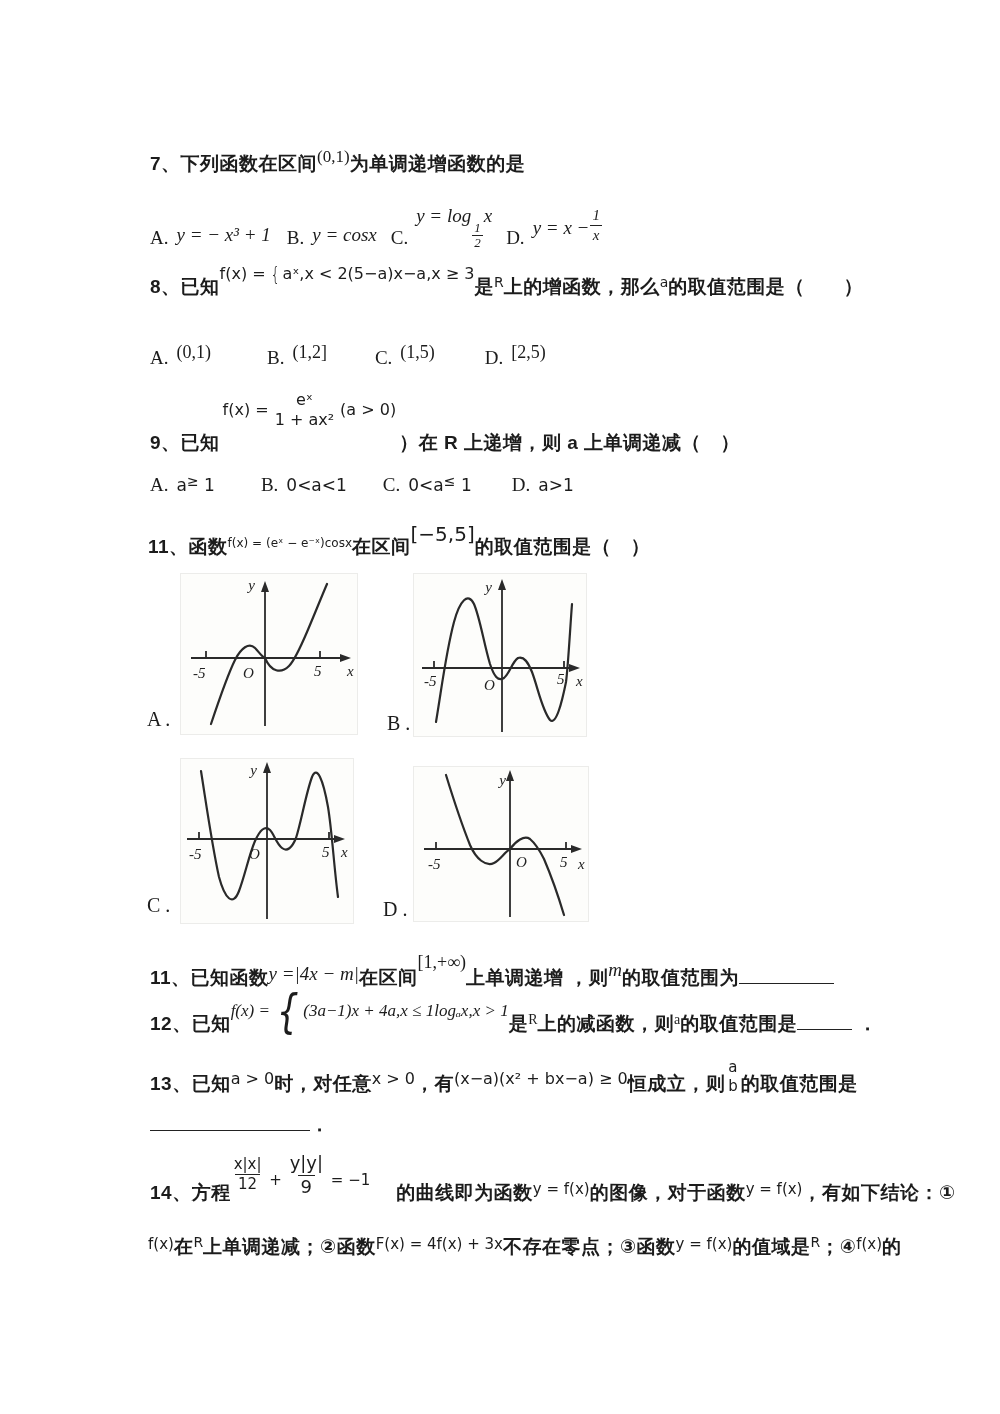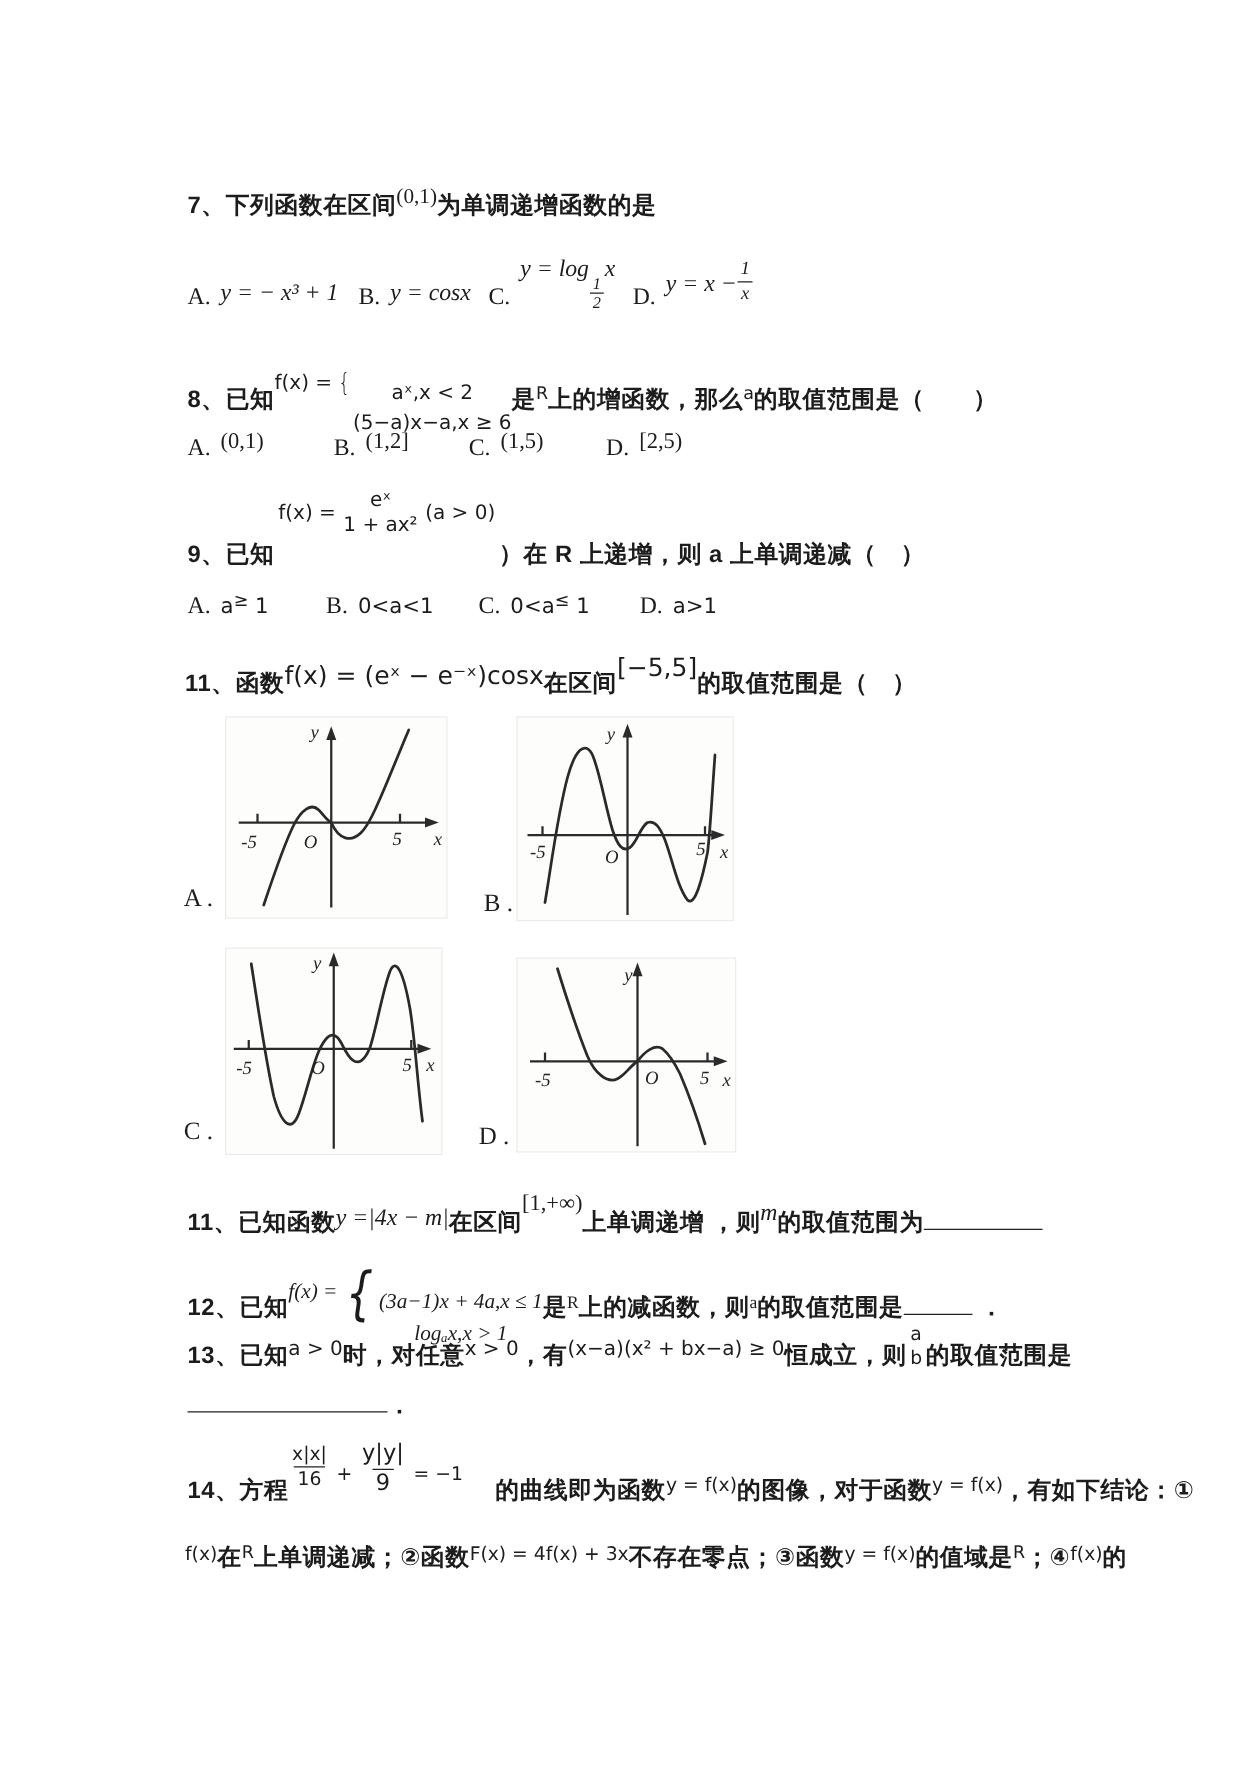--- a/index.html
+++ b/index.html
@@ -20,21 +20,21 @@
   .fn{padding:0 3px;}
   .fd{padding:0 3px;border-top:1.5px solid #222;}
   .fstack.nobar .fd{border-top:0;}
   .fpre,.fpost{margin:0 3px;}
   .fracsub{display:inline-flex;flex-direction:column;align-items:center;font-family:"Liberation Serif",serif;font-style:italic;font-size:13px;line-height:1.1;}
   .fracsub .fd{border-top:1px solid #222;padding:0 2px;}
   .cases{display:inline-flex;align-items:center;font-family:"DejaVu Sans",sans-serif;font-size:16px;}
   .cases.it{font-family:"Liberation Serif",serif;font-style:italic;font-size:17px;}
   .cases .brace{font-weight:300;font-size:46px;line-height:1;transform:scaleX(.75);margin:0 1px;font-family:"DejaVu Sans",sans-serif;}
   .cases .brace.small{font-size:20px;margin-top:0;}
-  .cases .rows{display:inline-flex;flex-direction:column;align-items:center;line-height:1.5;margin-top:40px;}
+  .cases .rows{display:inline-flex;flex-direction:row;align-items:center;line-height:1.5;}
   .cases .cpre{margin-right:2px;}
   .gbox{position:absolute;background:#fdfdfb;border:1px solid #ececea;}
   .glabel{position:absolute;font-family:"Liberation Serif",serif;font-size:20px;}
   .gt{font-family:"Liberation Serif",serif;font-style:italic;font-size:15px;fill:#222;}
   .ax{stroke:#2a2a2a;stroke-width:1.8;}
   .ah{fill:#2a2a2a;}
   .curve{fill:none;stroke:#2a2a2a;stroke-width:2.2;stroke-linecap:round;}
 </style>
 </head>
 <body>
@@ -50,36 +50,36 @@
           <span class="fn">1</span>
           <span class="fd">x</span>
         </span>
       </span></div>
 
   <div class="line" style="left:150px;top:262px"><span class="cn">8、已知</span><span class="cases" style="vertical-align: 14px;">
         <span class="cpre">f(x) = </span>
         <span class="brace small">{</span>
         <span class="rows">
           <span class="row">aˣ,x &lt; 2</span>
-          <span class="row">(5−a)x−a,x ≥ 6</span>
+          <span class="row">(5−a)x−a,x ≥ 3</span>
         </span>
       </span><span class="cn">是</span><span class="sup" style="vertical-align: 6px;">R</span><span class="cn">上的增函数，那么</span><span class="sup" style="vertical-align: 6px;">a</span><span class="cn">的取值范围是（　　）</span></div>
   <div class="line" style="left:150px;top:340px"><span class="opt">A.</span><span class="mr" style="vertical-align: 6px;">(0,1)</span><span class="gap" style="width: 56px;"></span><span class="opt">B.</span><span class="mr" style="vertical-align: 6px;">(1,2]</span><span class="gap" style="width: 48px;"></span><span class="opt">C.</span><span class="mr" style="vertical-align: 6px;">(1,5)</span><span class="gap" style="width: 50px;"></span><span class="opt">D.</span><span class="mr" style="vertical-align: 6px;">[2,5)</span></div>
 
   <div class="line" style="left:150px;top:390px"><span class="cn">9、已知</span><span class="frac" style="font-size: 16px; vertical-align: 34px;">
         <span class="fpre">f(x) = </span>
         <span class="fstack nobar">
           <span class="fn">eˣ</span>
           <span class="fd">1 + ax²</span>
         </span>
         <span class="fpost">(a &gt; 0)</span>
       </span><span class="cn">）在 R 上递增，则 a 上单调递减（　）</span></div>
   <div class="line" style="left:150px;top:472px"><span class="opt">A.</span><span class="ms">a</span><span class="sup" style="vertical-align: 5px;">≥</span><span class="ms"> 1</span><span class="gap" style="width: 46px;"></span><span class="opt">B.</span><span class="ms">0&lt;a&lt;1</span><span class="gap" style="width: 36px;"></span><span class="opt">C.</span><span class="ms">0&lt;a</span><span class="sup" style="vertical-align: 5px;">≤</span><span class="ms"> 1</span><span class="gap" style="width: 40px;"></span><span class="opt">D.</span><span class="ms">a&gt;1</span></div>
 
-  <div class="line" style="left:148px;top:521px"><span class="cn">11、函数</span><span class="ms" style="font-size: 20px; vertical-align: 6px;">f(x) = (eˣ − e⁻ˣ)cosx</span><span class="cn">在区间</span><span class="sup" style="font-size: 20px; vertical-align: 12px;">[−5,5]</span><span class="cn">的取值范围是（　）</span></div>
+  <div class="line" style="left:148px;top:521px"><span class="cn">11、函数</span><span class="ms" style="font-size: 12px; vertical-align: 6px;">f(x) = (eˣ − e⁻ˣ)cosx</span><span class="cn">在区间</span><span class="sup" style="font-size: 20px; vertical-align: 12px;">[−5,5]</span><span class="cn">的取值范围是（　）</span></div>
 
   <div class="gbox" style="left:180px;top:573px;width:176px;height:160px">
     <svg width="176" height="160" viewBox="0 0 176 160">
       <line class="ax" x1="10" y1="84" x2="162" y2="84"></line>
       <polygon class="ah" points="170,84 159,80 159,88"></polygon>
       <line class="ax" x1="84" y1="16" x2="84" y2="152"></line>
       <polygon class="ah" points="84,7 80,18 88,18"></polygon>
       <line class="ax" x1="25" y1="77" x2="25" y2="84"></line>
       <line class="ax" x1="139" y1="77" x2="139" y2="84"></line>
       <path class="curve" d="M30,150 C38,126 46,102 54,86 C60,74 68,68 74,74 C78,78 80,82 84,84 C90,98 100,100 108,92 C114,86 120,72 126,58 C132,44 140,24 146,10"></path>
@@ -158,21 +158,21 @@
   <div class="line" style="left:150px;top:1058px"><span class="cn">13、已知</span><span class="ms" style="font-size: 16px; vertical-align: 6px;">a &gt; 0</span><span class="cn">时，对任意</span><span class="ms" style="font-size: 16px; vertical-align: 6px;">x &gt; 0</span><span class="cn">，有</span><span class="ms" style="font-size: 16px; vertical-align: 6px;">(x−a)(x² + bx−a) ≥ 0</span><span class="cn">恒成立，则</span><span class="frac" style="font-size: 15px; vertical-align: 18px;">
         <span class="fstack nobar">
           <span class="fn">a</span>
           <span class="fd">b</span>
         </span>
       </span><span class="cn">的取值范围是</span></div>
   <div class="line" style="left:150px;top:1112px"><span class="blank" style="width: 160px;"></span><span class="cn">．</span></div>
   <div class="line" style="left:150px;top:1152px"><span class="cn">14、方程</span><span class="frac" style="font-size: 15px; vertical-align: 30px;">
         <span class="fstack">
           <span class="fn">x|x|</span>
-          <span class="fd">16</span>
+          <span class="fd">12</span>
         </span>
       </span><span class="ms" style="font-size: 15px; vertical-align: 14px;"> + </span><span class="frac" style="font-size: 18px; vertical-align: 30px;">
         <span class="fstack">
           <span class="fn">y|y|</span>
           <span class="fd">9</span>
         </span>
       </span><span class="ms" style="font-size: 15px; vertical-align: 14px;"> = −1</span><span class="gap" style="width: 26px;"></span><span class="cn">的曲线即为函数</span><span class="ms" style="font-size: 15px; vertical-align: 5px;">y = f(x)</span><span class="cn">的图像，对于函数</span><span class="ms" style="font-size: 15px; vertical-align: 5px;">y = f(x)</span><span class="cn">，有如下结论：①</span></div>
   <div class="line" style="left:148px;top:1233px"><span class="ms" style="font-size: 15px; vertical-align: 4px;">f(x)</span><span class="cn">在</span><span class="sup" style="vertical-align: 6px;">R</span><span class="cn">上单调递减；②函数</span><span class="ms" style="font-size: 15px; vertical-align: 4px;">F(x) = 4f(x) + 3x</span><span class="cn">不存在零点；③函数</span><span class="ms" style="font-size: 15px; vertical-align: 4px;">y = f(x)</span><span class="cn">的值域是</span><span class="sup" style="vertical-align: 6px;">R</span><span class="cn">；④</span><span class="ms" style="font-size: 15px; vertical-align: 4px;">f(x)</span><span class="cn">的</span></div>
 
 </div>

